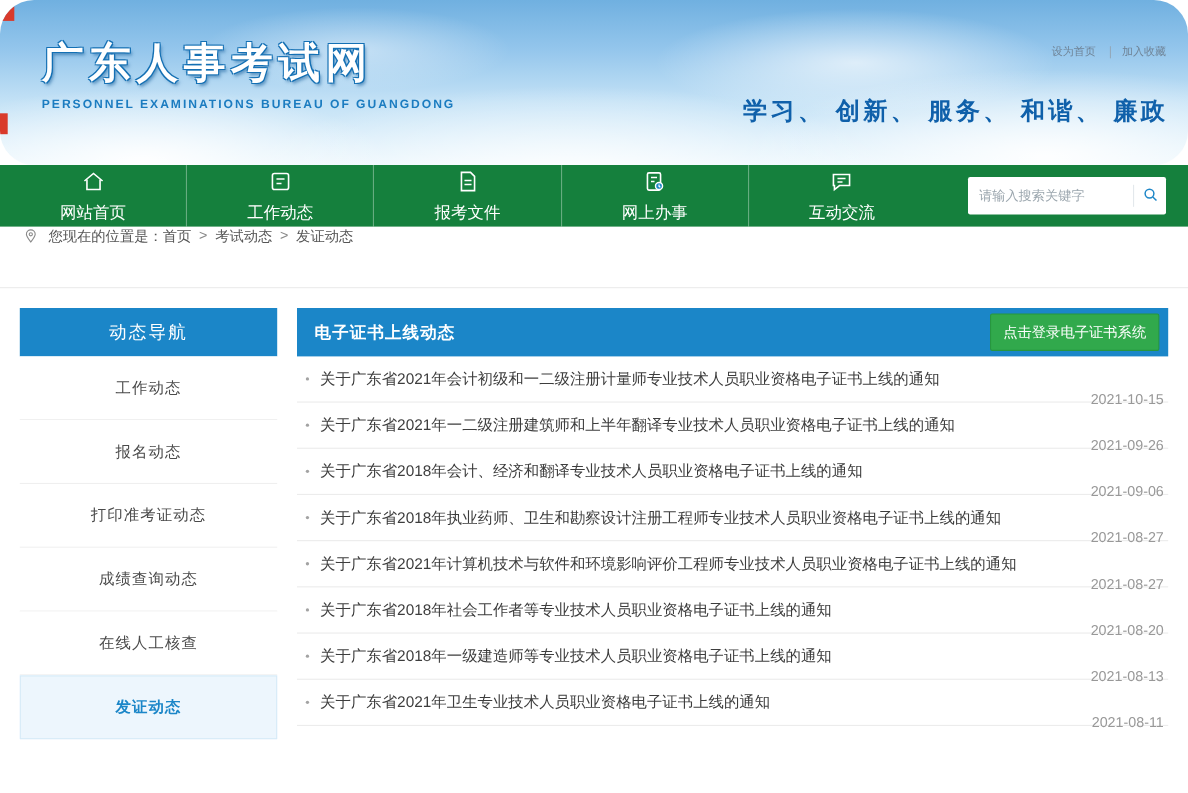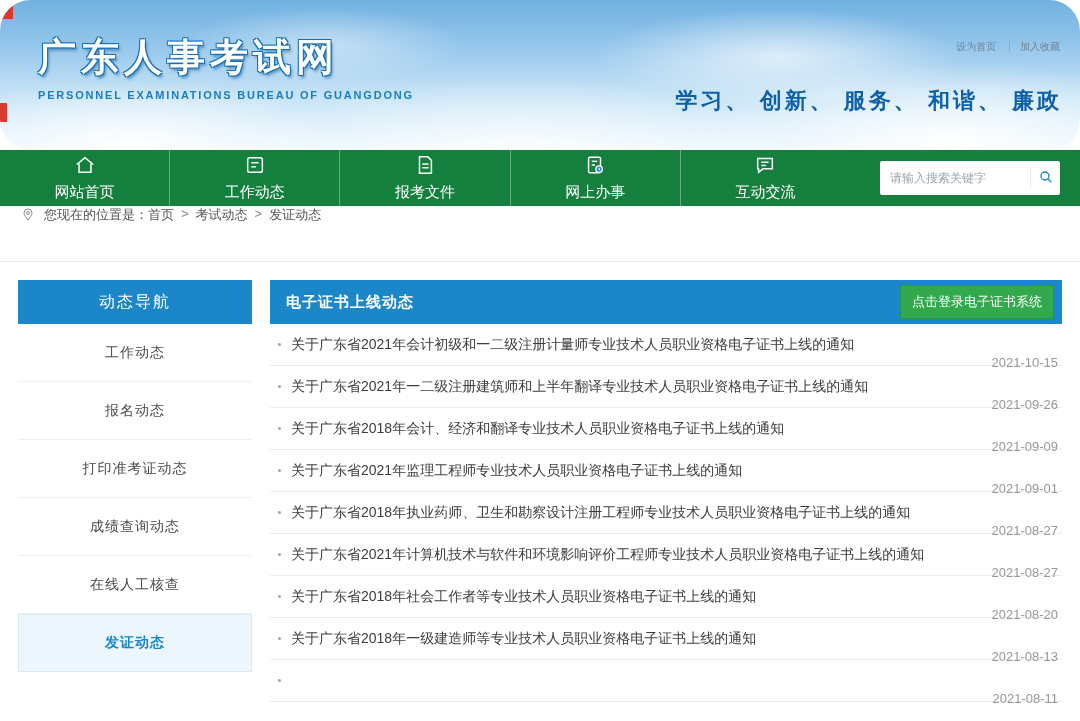--- a/index.html
+++ b/index.html
@@ -209,26 +209,21 @@
         <span class="notice-date">2021-10-15</span>
       </div>
       <div class="notice-row">
         <span class="bullet"></span>
         <span class="notice-link">关于广东省2021年一二级注册建筑师和上半年翻译专业技术人员职业资格电子证书上线的通知</span>
         <span class="notice-date">2021-09-26</span>
       </div>
       <div class="notice-row">
         <span class="bullet"></span>
         <span class="notice-link">关于广东省2018年会计、经济和翻译专业技术人员职业资格电子证书上线的通知</span>
-        <span class="notice-date">2021-09-09</span>
-      </div>
-      <div class="notice-row">
-        <span class="bullet"></span>
-        <span class="notice-link">关于广东省2021年监理工程师专业技术人员职业资格电子证书上线的通知</span>
-        <span class="notice-date">2021-09-01</span>
+        <span class="notice-date">2021-09-06</span>
       </div>
       <div class="notice-row">
         <span class="bullet"></span>
         <span class="notice-link">关于广东省2018年执业药师、卫生和勘察设计注册工程师专业技术人员职业资格电子证书上线的通知</span>
         <span class="notice-date">2021-08-27</span>
       </div>
       <div class="notice-row">
         <span class="bullet"></span>
         <span class="notice-link">关于广东省2021年计算机技术与软件和环境影响评价工程师专业技术人员职业资格电子证书上线的通知</span>
         <span class="notice-date">2021-08-27</span>
@@ -238,17 +233,18 @@
         <span class="notice-link">关于广东省2018年社会工作者等专业技术人员职业资格电子证书上线的通知</span>
         <span class="notice-date">2021-08-20</span>
       </div>
       <div class="notice-row">
         <span class="bullet"></span>
         <span class="notice-link">关于广东省2018年一级建造师等专业技术人员职业资格电子证书上线的通知</span>
         <span class="notice-date">2021-08-13</span>
       </div>
       <div class="notice-row">
         <span class="bullet"></span>
+        <span class="notice-link">关于广东省2021年卫生专业技术人员职业资格电子证书上线的通知</span>
         <span class="notice-date">2021-08-11</span>
       </div>
     </div>
   </div>
 </div>
 
 </body></html>

